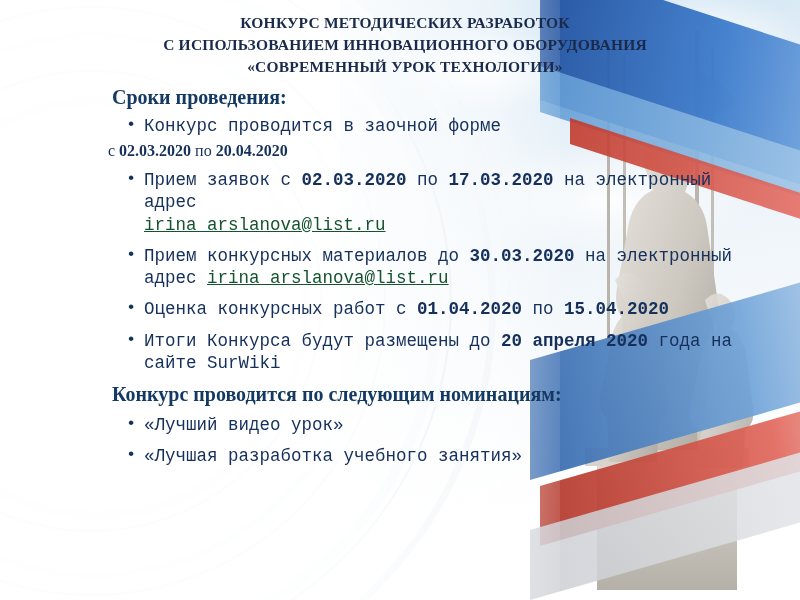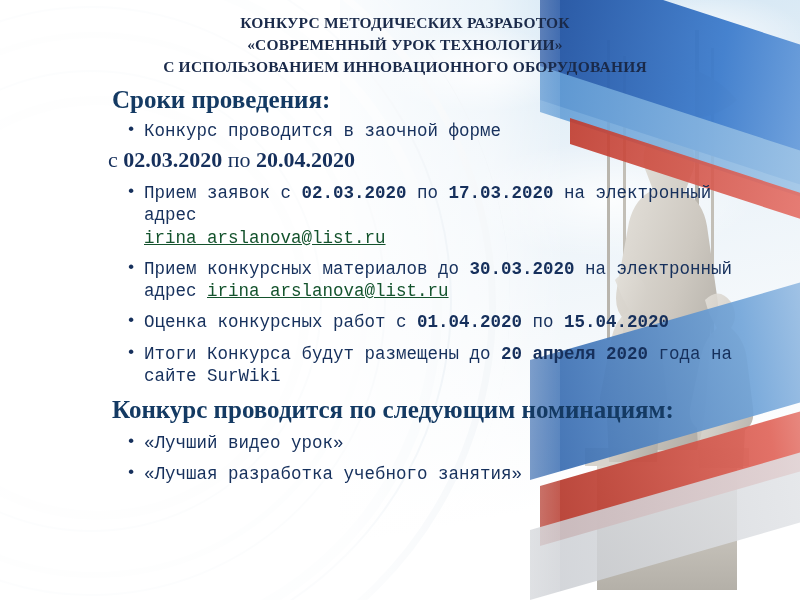--- a/index.html
+++ b/index.html
@@ -142,21 +142,21 @@
   .title div { white-space: nowrap; }
 
   .body {
     position: absolute;
     left: 108px; top: 86px;
     width: 640px;
     color: #16305c;
   }
   .head-line {
     font-weight: bold;
-    font-size: 25px;
+    font-size: 20px;
     color: #143a63;
     margin: 0 0 6px 4px;
   }
   .head-line.second {
     margin-top: 8px;
     margin-bottom: 8px;
   }
   ul.bul {
     list-style: none;
     margin: 0;
@@ -173,21 +173,21 @@
   }
   ul.bul > li::before {
     content: "•";
     position: absolute;
     left: 4px;
     top: -1px;
     font-size: 17px;
     color: #16305c;
   }
   .plainline {
-    font-size: 22px;
+    font-size: 16px;
     margin: -4px 0 9px 0;
     color: #16305c;
   }
   .b { font-weight: bold; }
   .mail {
     text-decoration: underline;
     color: #14532d;
   }
   .noms li { margin-bottom: 7px; }
   .noms li::before { font-size: 15px; }
@@ -249,22 +249,22 @@
     <div class="ring r7"></div>
     <div class="ring r8"></div>
   </div>
 
   <div class="veil"></div>
 
   <div class="content">
 
     <div class="title">
       <div>КОНКУРС МЕТОДИЧЕСКИХ РАЗРАБОТОК</div>
+      <div>С ИСПОЛЬЗОВАНИЕМ ИННОВАЦИОННОГО ОБОРУДОВАНИЯ</div>
       <div>«СОВРЕМЕННЫЙ УРОК ТЕХНОЛОГИИ»</div>
-      <div>С ИСПОЛЬЗОВАНИЕМ ИННОВАЦИОННОГО ОБОРУДОВАНИЯ</div>
     </div>
 
     <div class="body">
 
       <div class="head-line">Сроки проведения:</div>
 
       <ul class="bul">
         <li>
           <span>Конкурс  проводится в заочной форме</span>
         </li>

